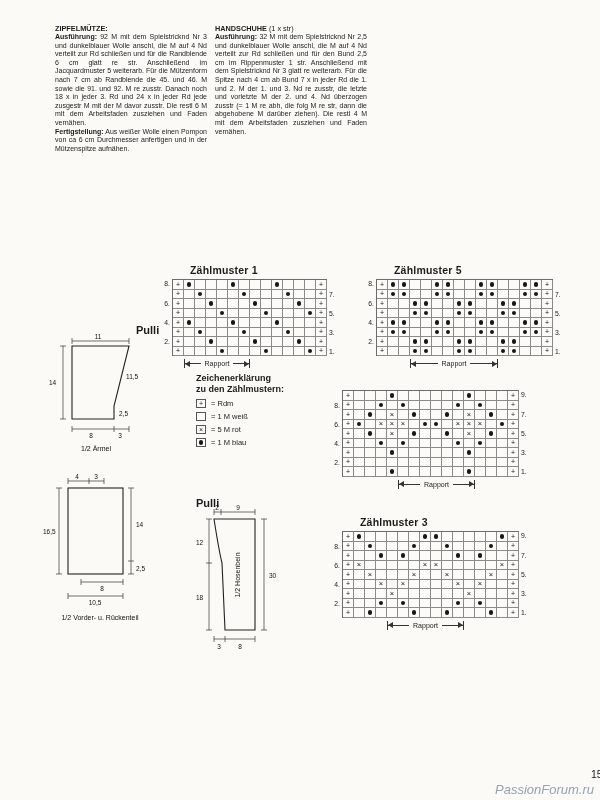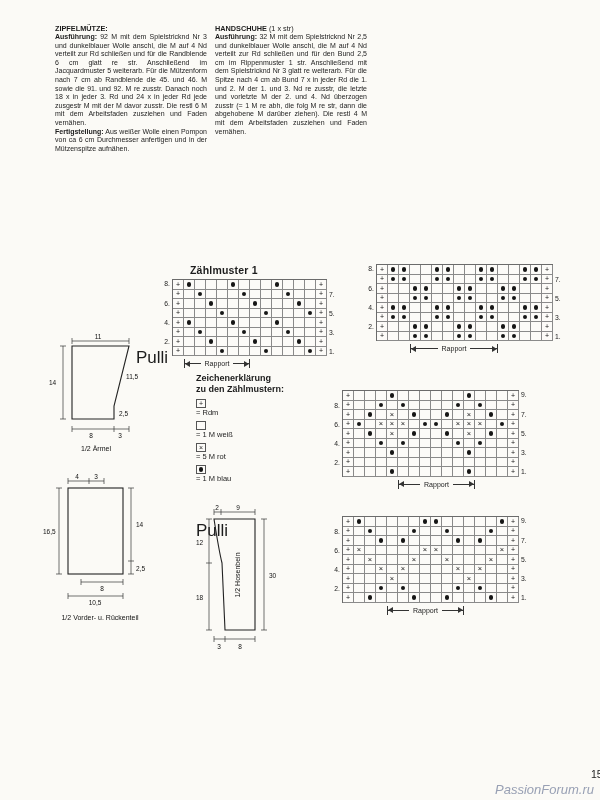--- a/index.html
+++ b/index.html
@@ -36,27 +36,27 @@
              display:flex; align-items:center; }
   .rap-line { flex:1; height:1px; background:#333; position:relative; }
   .rap-line.l::before { content:''; position:absolute; left:0; top:-2.5px;
     border-top:3px solid transparent; border-bottom:3px solid transparent; border-right:5px solid #333; }
   .rap-line.r::after { content:''; position:absolute; right:0; top:-2.5px;
     border-top:3px solid transparent; border-bottom:3px solid transparent; border-left:5px solid #333; }
   .rap-text { font-size:7px; padding:0 4px; white-space:nowrap; }
 
   
   .legend-title { font-weight:bold; font-size:9px; line-height:11px; }
-  .lg-row { display:flex; align-items:flex-start; margin-top:4px;flex-direction:column; }
+  .lg-row { display:flex; align-items:flex-end; margin-top:4px; }
   .lg-box { width:10px; height:9px; border:1px solid #555; background:#fcfbf8;
             display:flex; align-items:center; justify-content:center; font-size:7px; margin-right:5px; }
   .lg-text { font-size:7.5px; }
 
   
-  .big-label { font-weight:normal; font-size:17px;margin-top:24px; }
+  .big-label { font-weight:bold; font-size:11px; }
   svg text { font-family:"Liberation Sans", sans-serif; font-size:6.5px; fill:#111; }
   svg .cap { font-size:7px; }
   svg path, svg polygon, svg line, svg rect { stroke:#222; fill:none; }
   svg .dim { stroke:#333; stroke-width:0.7; }
   svg .outline { stroke-width:1.1; }
 
   .page-number { font-size:10.5px; color:#222;margin-left:40px; }
   .watermark { font-size:13px; color:#98a0b4; font-style:italic; }
 </style>
 </head>
@@ -288,20 +288,21 @@
         </div>
         <div class="rapport" style="margin-left: 26px; width: 66px;">
           <span class="rap-line l"></span>
           <span class="rap-text">Rapport</span>
           <span class="rap-line r"></span>
         </div>
       </div>
   </div>
 
   <div class="abs" style="left:362px;top:264px">
+    <div class="chart-title">Zählmuster 5</div>
     <div>
         <div class="grid-row">
           <div class="rlabel l">8.</div>
           <div class="cells">
             <div class="cell sym-plus">+</div>
             <div class="cell">
               <span class="dot"></span>
             </div>
             <div class="cell">
               <span class="dot"></span>
@@ -846,20 +847,21 @@
         </div>
         <div class="rapport" style="margin-left: 70px; width: 77px;">
           <span class="rap-line l"></span>
           <span class="rap-text">Rapport</span>
           <span class="rap-line r"></span>
         </div>
       </div>
   </div>
 
   <div class="abs" style="left:328px;top:516px">
+    <div class="chart-title">Zählmuster 3</div>
     <div>
         <div class="grid-row">
           <div class="rlabel l"></div>
           <div class="cells">
             <div class="cell sym-plus">+</div>
             <div class="cell">
               <span class="dot"></span>
             </div>
             <div class="cell"></div>
             <div class="cell"></div>

